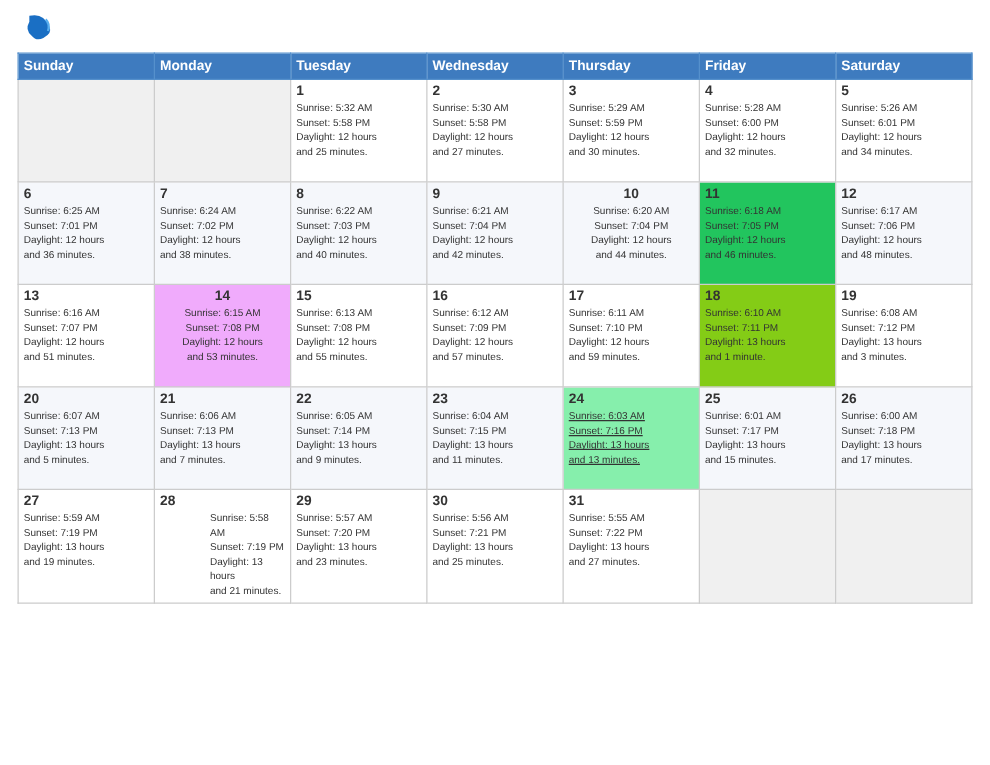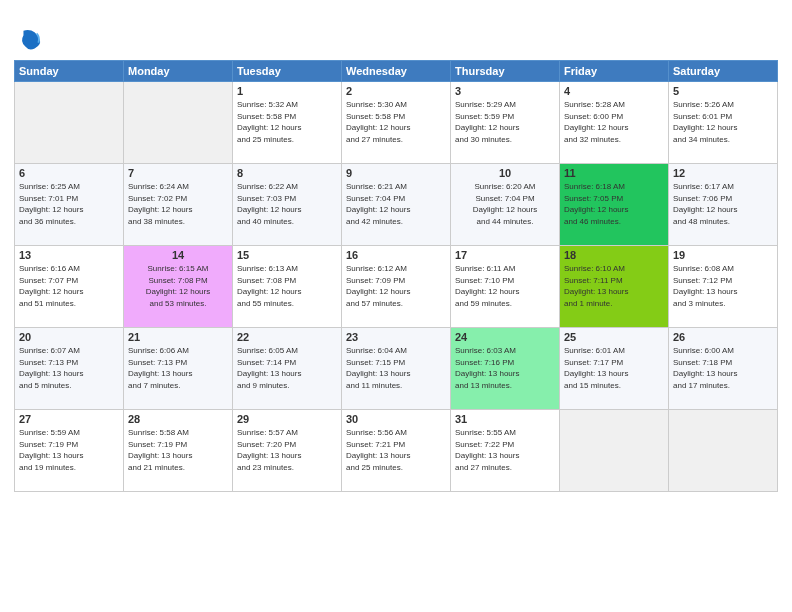--- a/index.html
+++ b/index.html
@@ -6,21 +6,21 @@
     body {
       width: 792px;
       height: 612px;
       font-family: Arial, sans-serif;
       background: #fff;
       overflow: hidden;
     }
     .page {
       width: 792px;
       height: 612px;
-      padding: 26px 14px;
+      padding: 8px 14px;
     }
     .header {
       display: flex;
       align-items: flex-start;
       justify-content: space-between;
       margin-bottom: 6px;
     }
     .logo-area {
       display: flex;
       align-items: center;
@@ -296,21 +296,21 @@
           </td>
           <td style="background: rgb(245, 247, 251);">
             <span class="day-number">23</span>
             <div class="day-info" style="white-space: pre-line;">Sunrise: 6:04 AM
 Sunset: 7:15 PM
 Daylight: 13 hours
 and 11 minutes.</div>
           </td>
           <td style="background: #86efac;">
             <span class="day-number">24</span>
-            <div class="day-info" style="white-space: pre-line;">Sunrise: 6:03 AM
+            <div class="day-info" style="white-space: pre-line; text-decoration: underline;">Sunrise: 6:03 AM
 Sunset: 7:16 PM
 Daylight: 13 hours
 and 13 minutes.</div>
           </td>
           <td style="background: rgb(245, 247, 251);">
             <span class="day-number">25</span>
             <div class="day-info" style="white-space: pre-line;">Sunrise: 6:01 AM
 Sunset: 7:17 PM
 Daylight: 13 hours
 and 15 minutes.</div>
@@ -326,21 +326,21 @@
         <tr>
           <td style="background: rgb(255, 255, 255);">
             <span class="day-number">27</span>
             <div class="day-info" style="white-space: pre-line;">Sunrise: 5:59 AM
 Sunset: 7:19 PM
 Daylight: 13 hours
 and 19 minutes.</div>
           </td>
           <td style="background: rgb(255, 255, 255);">
             <span class="day-number">28</span>
-            <div class="day-info" style="white-space: pre-line;">Sunrise: 5:58 AM
+            <div class="day-info" style="white-space: pre-line; margin-left: 40px;">Sunrise: 5:58 AM
 Sunset: 7:19 PM
 Daylight: 13 hours
 and 21 minutes.</div>
           </td>
           <td style="background: rgb(255, 255, 255);">
             <span class="day-number">29</span>
             <div class="day-info" style="white-space: pre-line;">Sunrise: 5:57 AM
 Sunset: 7:20 PM
 Daylight: 13 hours
 and 23 minutes.</div>

